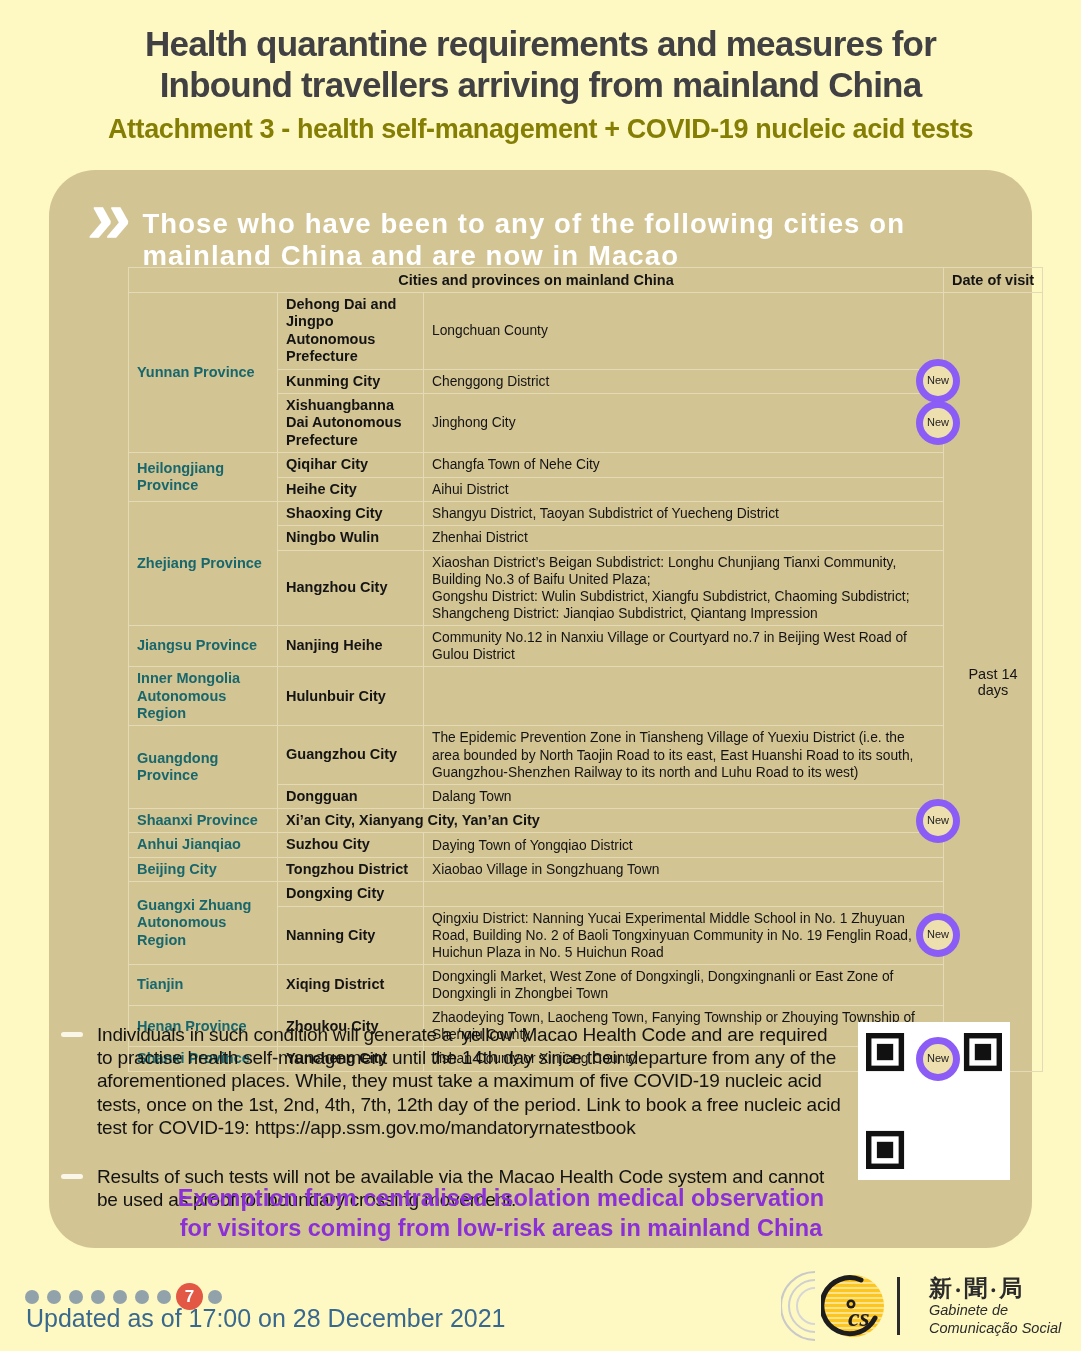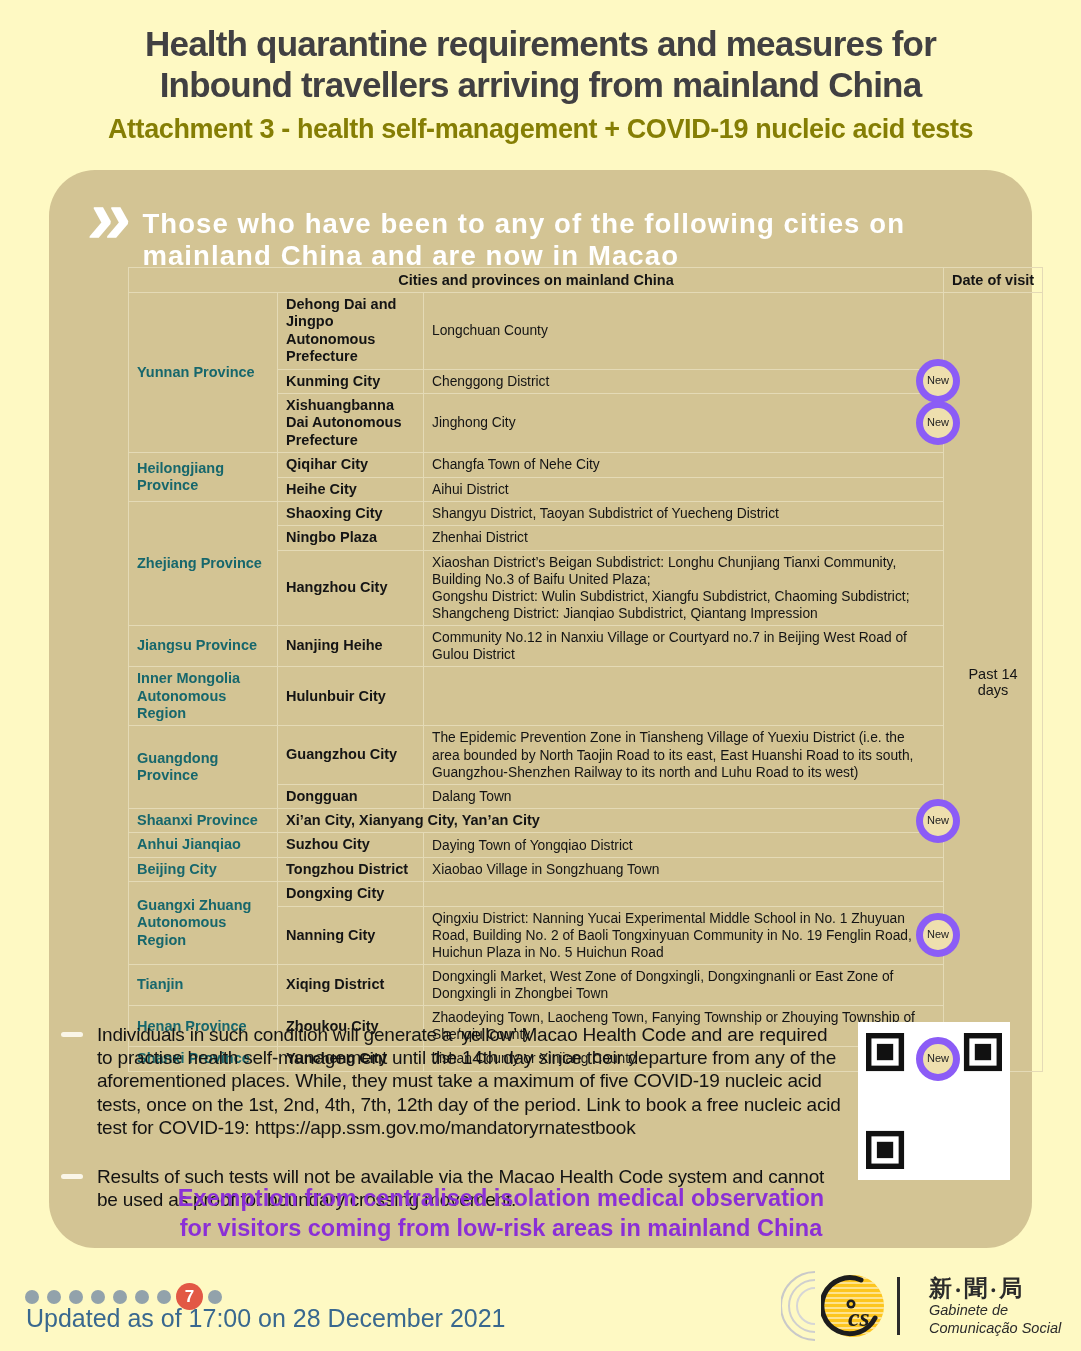--- a/index.html
+++ b/index.html
@@ -122,21 +122,21 @@
           <tr>
             <td class="city">Heihe City</td>
             <td class="detail">Aihui District</td>
           </tr>
           <tr>
             <td class="province" rowspan="3">Zhejiang Province</td>
             <td class="city">Shaoxing City</td>
             <td class="detail">Shangyu District, Taoyan Subdistrict of Yuecheng District</td>
           </tr>
           <tr>
-            <td class="city">Ningbo Plaza</td>
+            <td class="city">Ningbo Wulin</td>
             <td class="detail">Zhenhai District</td>
           </tr>
           <tr>
             <td class="city">Hangzhou City</td>
             <td class="detail">Xiaoshan District’s Beigan Subdistrict: Longhu Chunjiang Tianxi Community, Building No.3 of Baifu United Plaza;
 Gongshu District: Wulin Subdistrict, Xiangfu Subdistrict, Chaoming Subdistrict;
 Shangcheng District: Jianqiao Subdistrict, Qiantang Impression</td>
           </tr>
           <tr>
             <td class="province" rowspan="1">Jiangsu Province</td>

